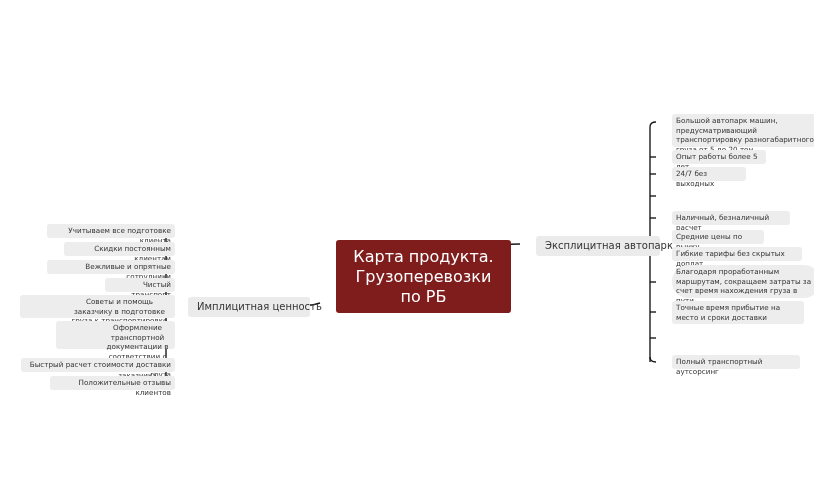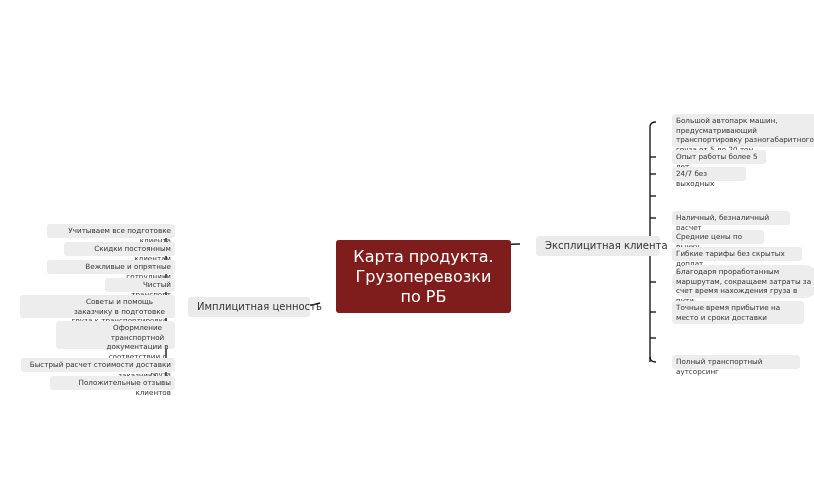--- a/index.html
+++ b/index.html
@@ -56,21 +56,21 @@
       <path d="M166 365 L160 365"></path>
       <path d="M166 378 Q166 383 160 383"></path>
     </g>
   </svg>
 
   <div class="node root" style="left:320px; top:240px; width:175px; height:73px;">
     <span>Карта продукта. Грузоперевозки по РБ</span>
   </div>
 
   <div class="node branch" style="left:520px; top:236px; width:124px; height:20px;">
-    <span>Эксплицитная клиента</span>
+    <span>Эксплицитная автопарк</span>
   </div>
 
   <div class="node leaf right" style="left:656px; top:114px; width:146px; height:33px;">
     <span>Большой автопарк машин, предусматривающий транспортировку разногабаритного груза от 5 до 20 тон</span></div>
   <div class="node leaf right" style="left:656px; top:150px; width:94px; height:14px;">
     <span>Опыт работы более 5 лет</span></div>
   <div class="node leaf right" style="left:656px; top:167px; width:74px; height:14px;">
     <span>24/7 без выходных</span></div>
   <div class="node leaf right" style="left:656px; top:211px; width:118px; height:14px;">
     <span>Наличный, безналичный расчет</span></div>

